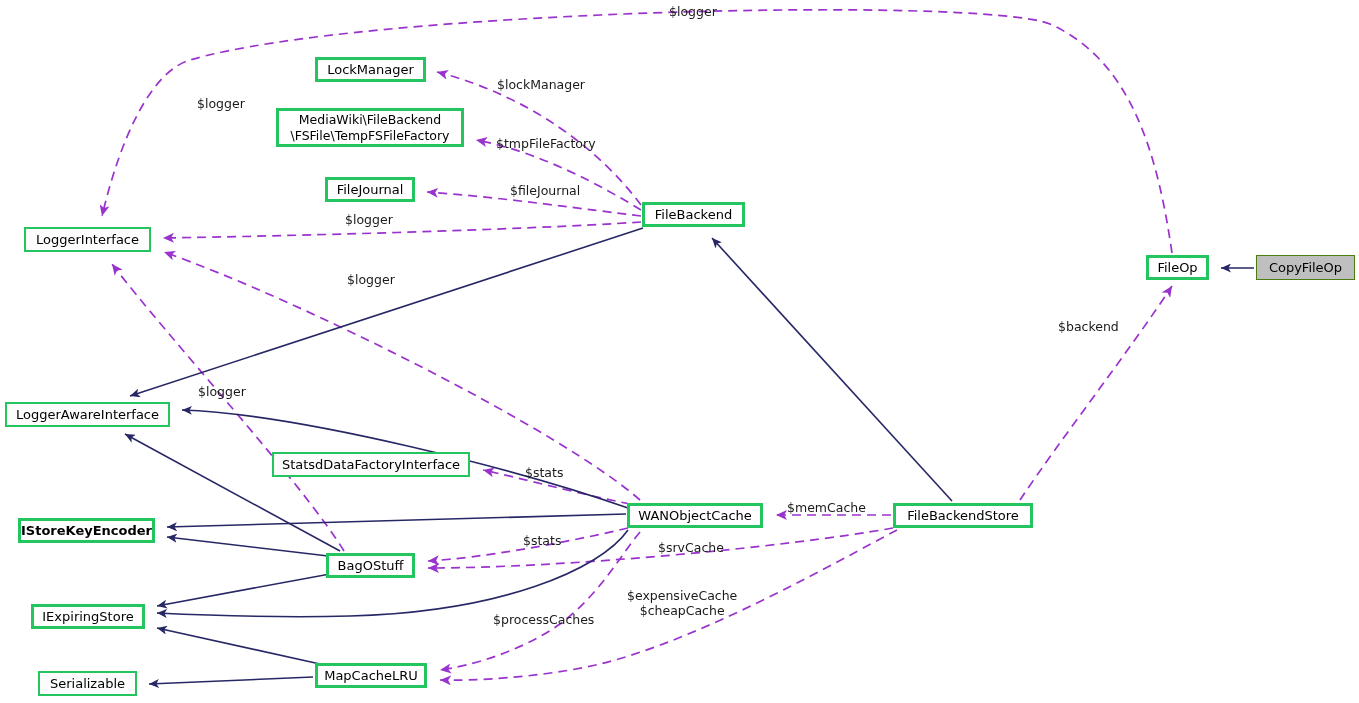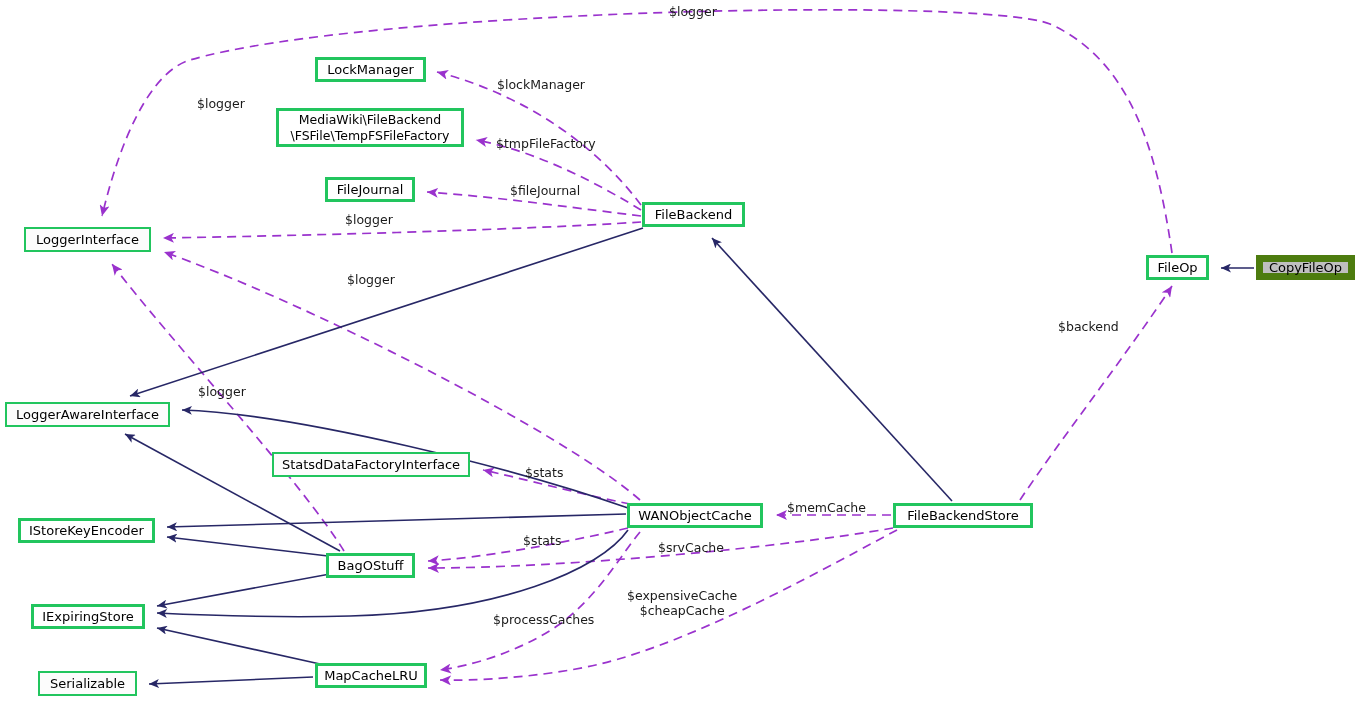--- a/index.html
+++ b/index.html
@@ -28,21 +28,21 @@
     text-align: center;
     font-size: 13px;
     line-height: 14px;
     color: #000000;
     background: #ffffff;
     white-space: pre;
     z-index: 5;
   }
   .node.cls   { border: 3px solid #22c55e; }
   .node.iface { border: 2px solid #22c55e; background: #fcfcfc; }
-  .node.cur   { border: 7px solid #4d7c0f; background: #bfbfbf; }
+  .node.cur   { border: 1px solid #4d7c0f; background: #bfbfbf; }
   .edge-label {
     position: absolute;
     font-size: 12.5px;
     line-height: 15px;
     color: #1a1a1a;
     white-space: pre;
     background: transparent;
     z-index: 6;
   }
 </style>
@@ -134,21 +134,21 @@
   <div class="node cur" style="left:1256px;top:255px;width:99px;height:25px;">CopyFileOp</div>
 
   <div class="node iface" style="left:5px;top:402px;width:165px;height:25px;">LoggerAwareInterface</div>
 
   <div class="node iface" style="left:272px;top:452px;width:198px;height:25px;">StatsdDataFactoryInterface</div>
 
   <div class="node cls" style="left:627px;top:503px;width:136px;height:25px;">WANObjectCache</div>
 
   <div class="node cls" style="left:893px;top:503px;width:140px;height:25px;">FileBackendStore</div>
 
-  <div class="node cls" style="left:18px;top:518px;width:137px;height:25px;">IStoreKeyEncoder</div>
+  <div class="node cls" style="left:18px;top:518px;width:137px;height:25px;font-weight:bold;">IStoreKeyEncoder</div>
 
   <div class="node cls" style="left:326px;top:553px;width:89px;height:25px;">BagOStuff</div>
 
   <div class="node cls" style="left:31px;top:604px;width:114px;height:25px;">IExpiringStore</div>
 
   <div class="node iface" style="left:38px;top:671px;width:99px;height:25px;">Serializable</div>
 
   <div class="node cls" style="left:315px;top:663px;width:112px;height:25px;">MapCacheLRU</div>
 
   <div class="edge-label" style="left:669px;top:4px;">$logger</div>

